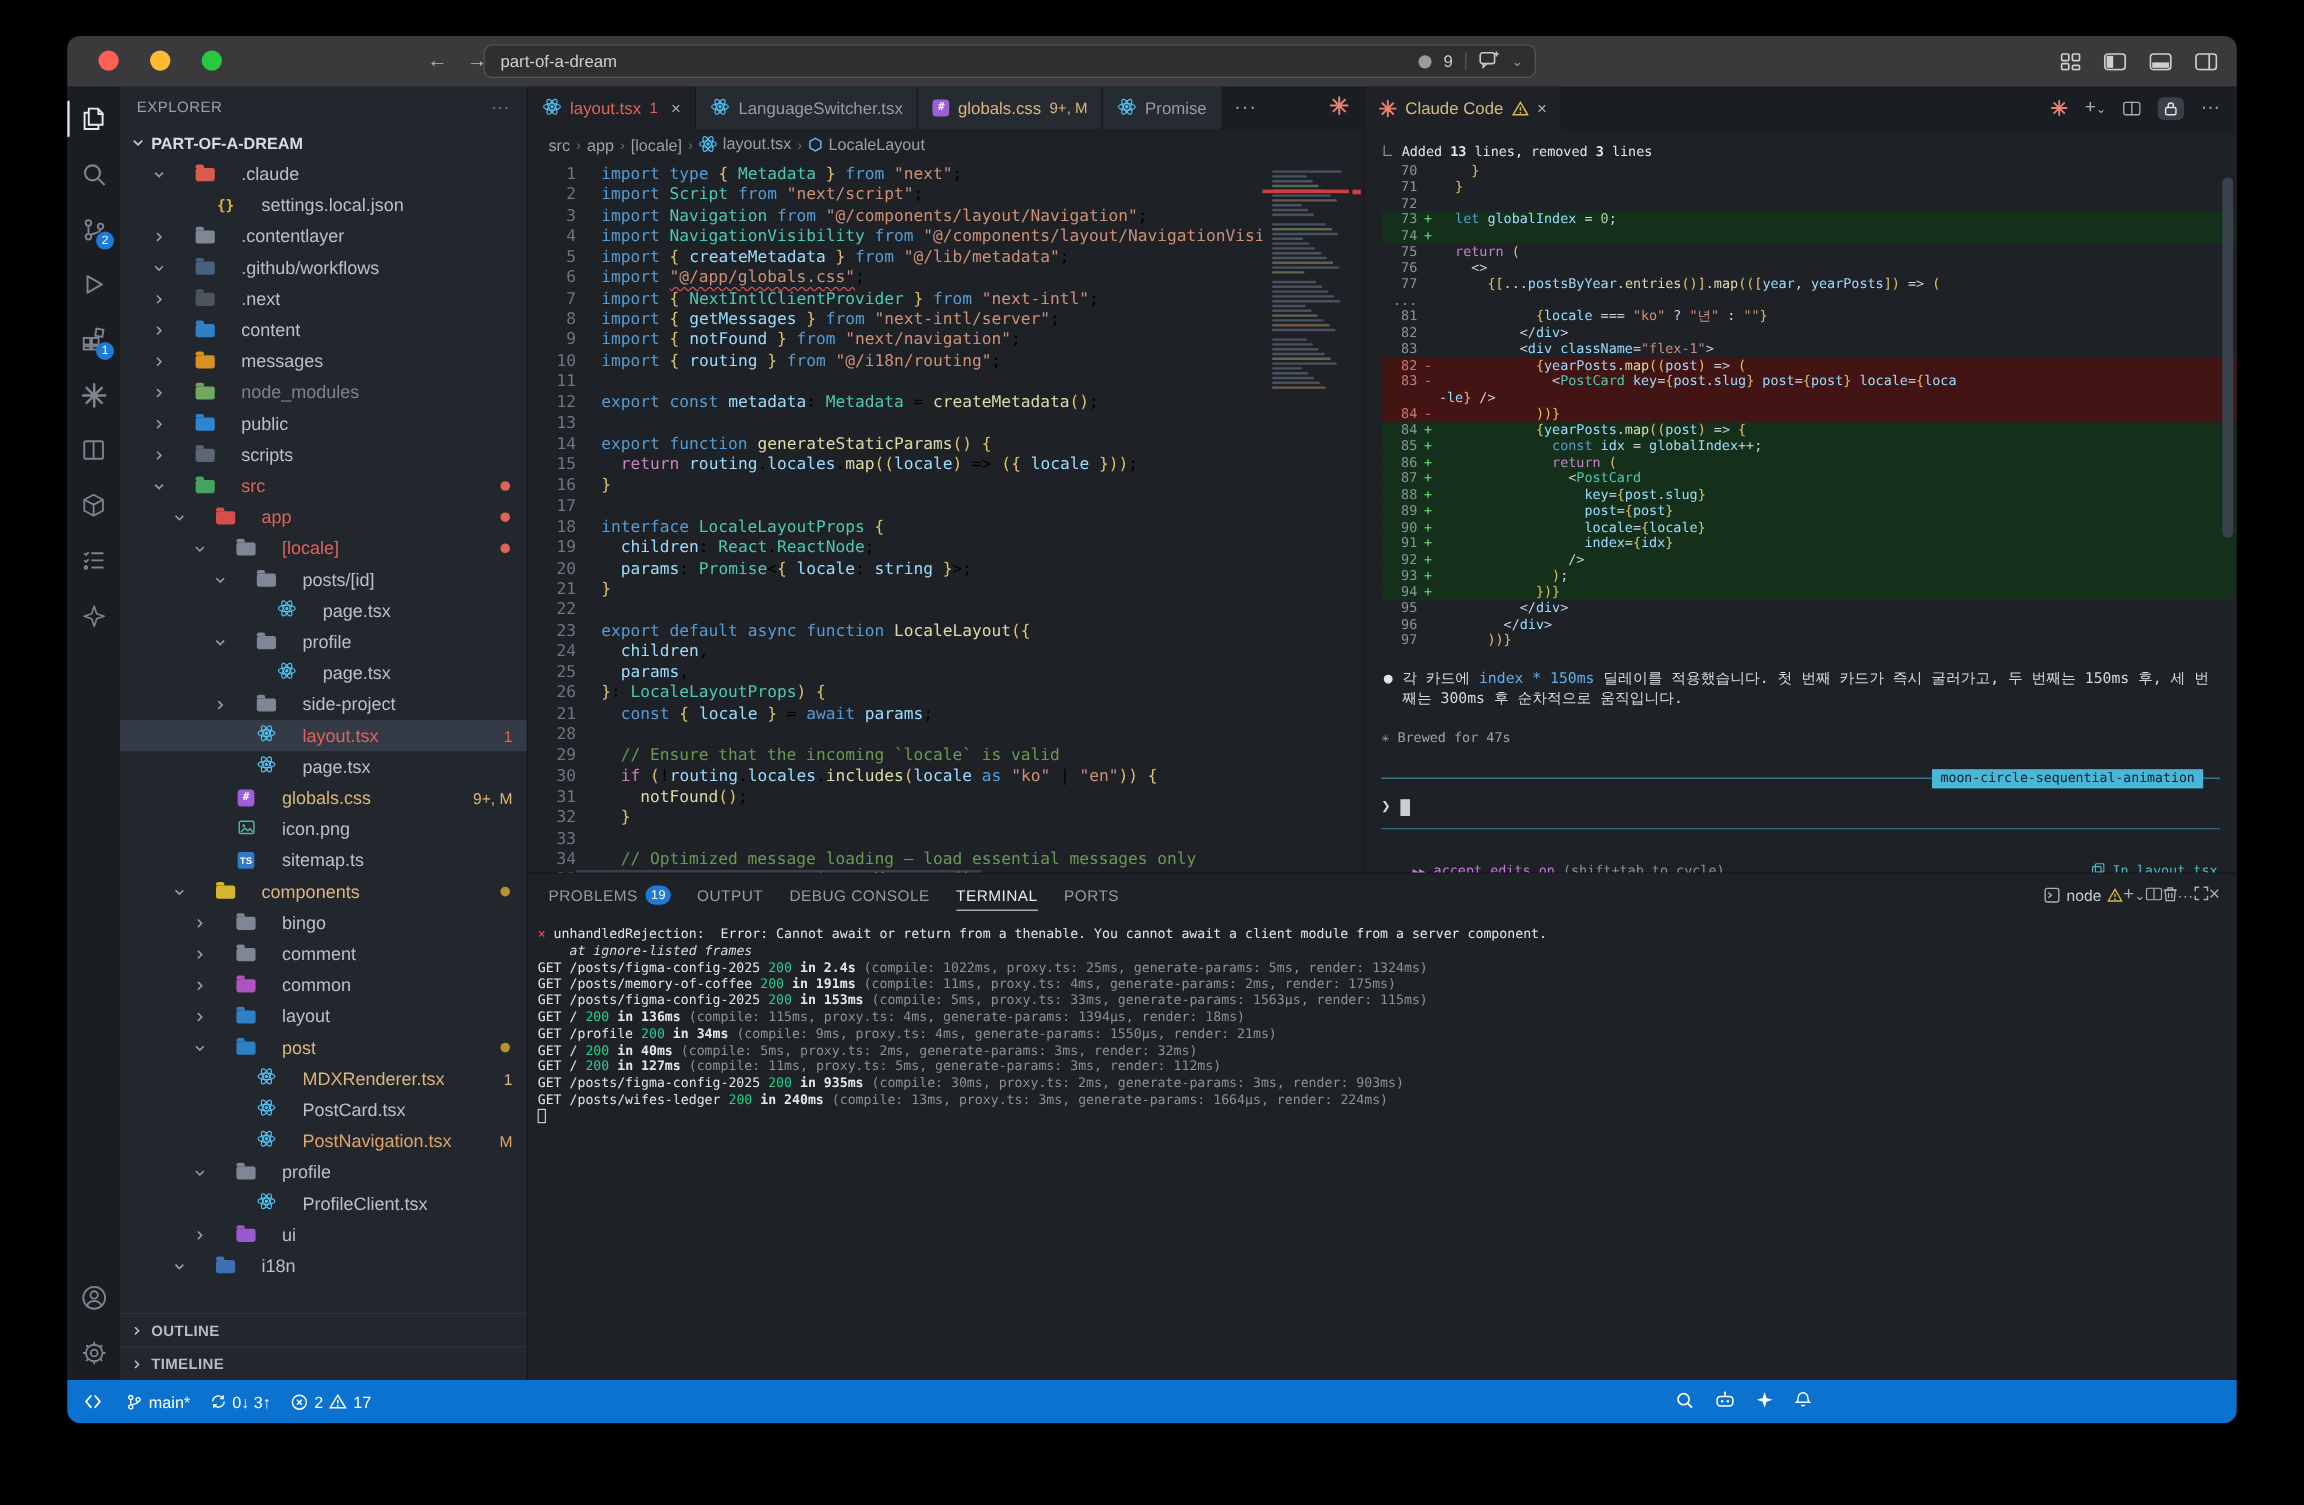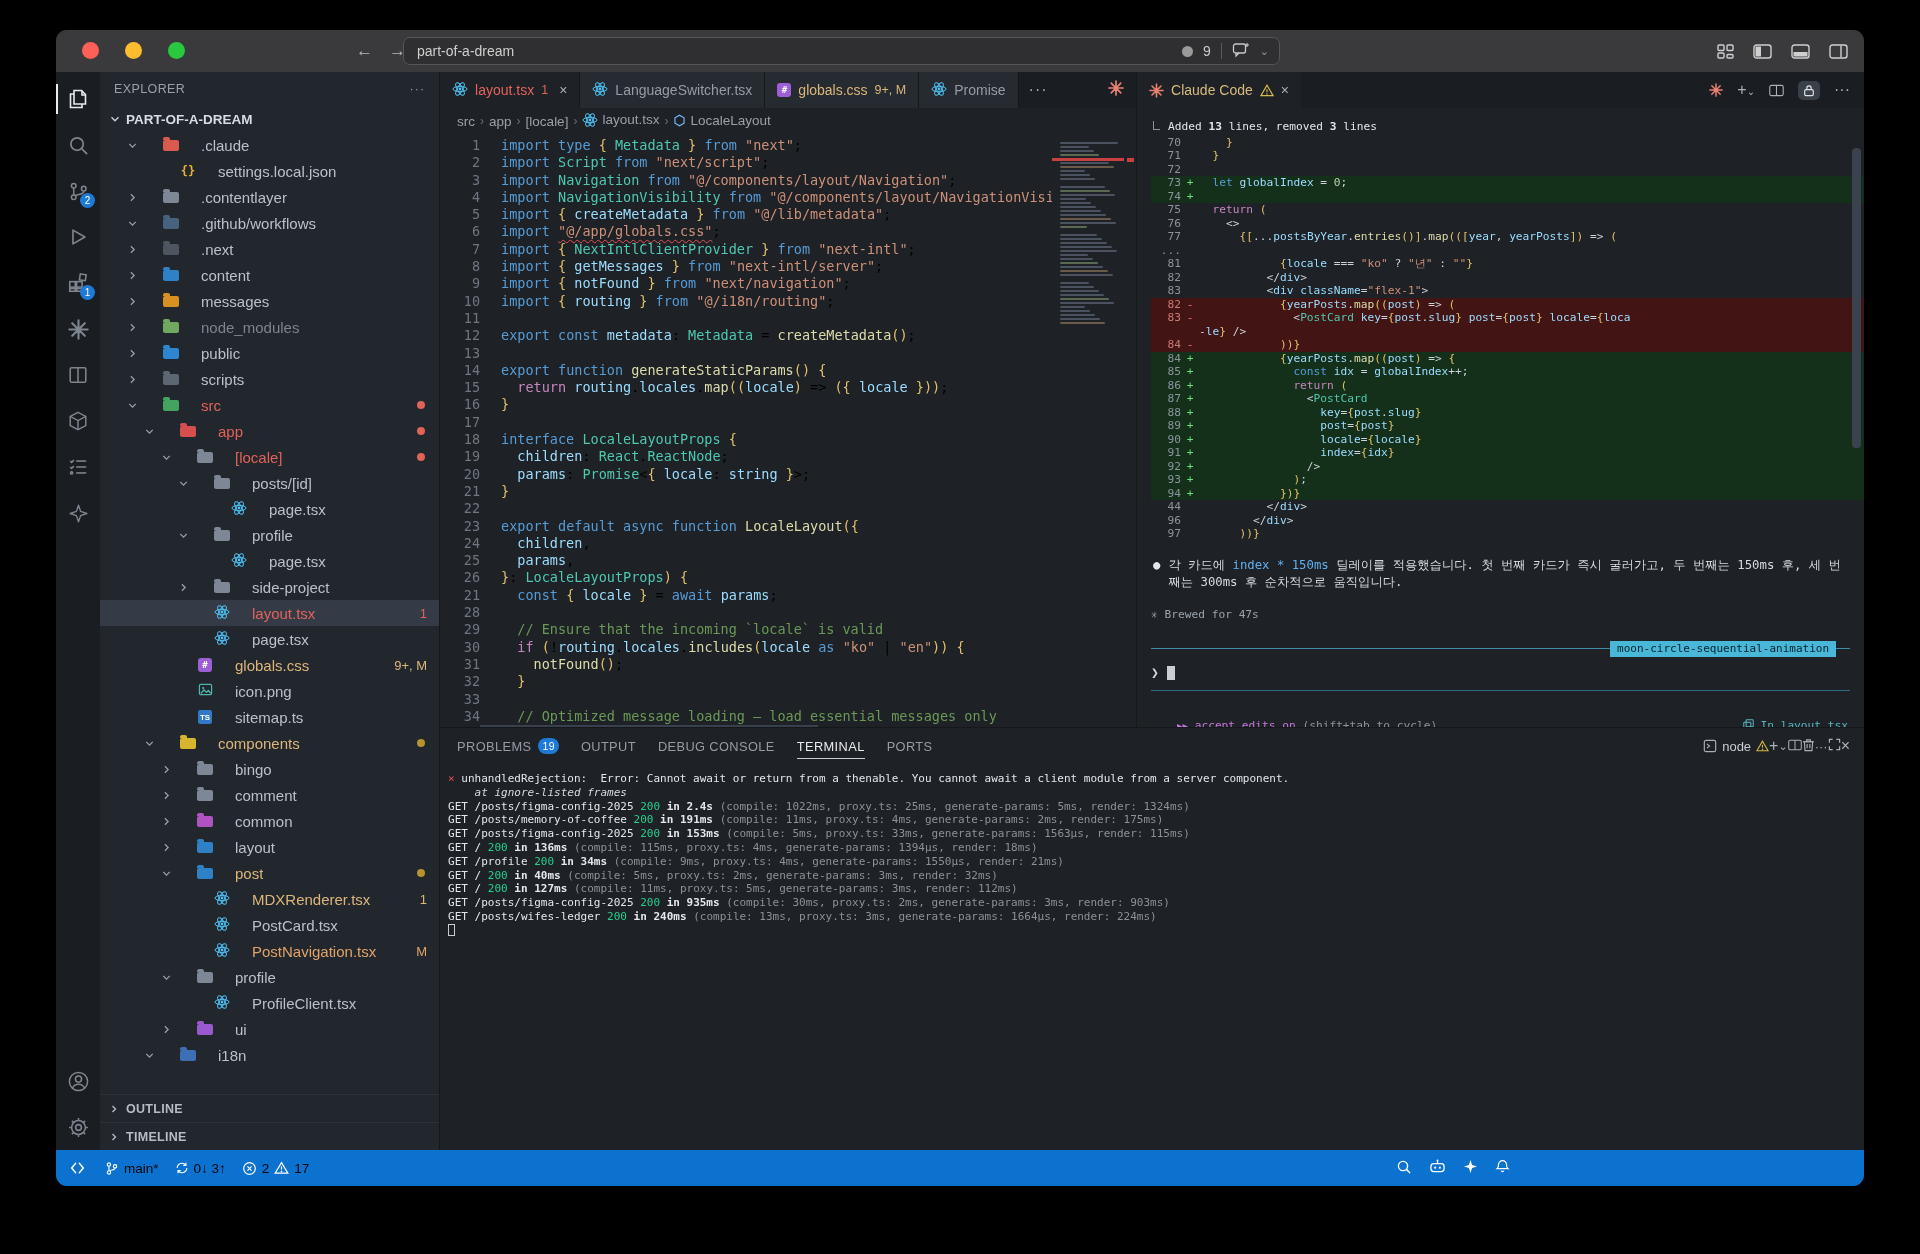--- a/index.html
+++ b/index.html
@@ -129,21 +129,21 @@
   .pt-badge { background:#1e7ad4; color:#fff; border-radius:9px; min-width:17px; height:16px; font-size:10.5px; display:flex; align-items:center; justify-content:center; padding:0 4px; }
   .pt-end { margin-left:auto; display:flex; align-items:center; padding-right:14px; color:#aab0ba; font-size:13px; }
   .node-chip { display:flex; align-items:center; gap:5px; color:#c9ced4; }
   .term { flex:1; overflow:hidden; font-family:"DejaVu Sans Mono",monospace; font-size:11px; line-height:13.8px; padding:8px 0 0 8px; white-space:pre; }
   .t-x { color:#f14c4c; } .t-w { color:#e3e6ea; } .t-ok { color:#23d18b; }
   .t-b { color:#e3e6ea; font-weight:bold; } .t-dim { color:#8a9199; }
   .t-at { color:#d6dade; font-style:italic; }
   .t-cursor { display:inline-block; width:7px; height:12px; border:1px solid #c9ced4; vertical-align:-2px; }
 
   
-  .statusbar { flex:0 0 36px; background:#0c72cf; display:flex; align-items:center; color:#000000; font-size:13.5px; position:relative; }
+  .statusbar { flex:0 0 36px; background:#0c72cf; display:flex; align-items:center; color:#ffffff; font-size:13.5px; position:relative; }
   .st-item { display:flex; align-items:center; gap:5px; padding:0 8px; height:100%; }
   .st-remote { padding:0 12px 0 14px; }
   .st-right { position:absolute; left:1340px; display:flex; align-items:center; gap:17px; }
   svg { flex:0 0 auto; }
 </style>
 </head>
 <body>
 
 <div class="stage">
   <div class="window">
@@ -994,21 +994,21 @@
                   <div class="dl add"><span class="dn">85</span><span class="ds">+</span><span class="dt">              <span class="c-kw">const</span> <span class="c-var">idx</span> = <span class="c-var">globalIndex</span>++;</span></div>
                   <div class="dl add"><span class="dn">86</span><span class="ds">+</span><span class="dt">              <span class="c-ctl">return</span> <span class="c-br">(</span></span></div>
                   <div class="dl add"><span class="dn">87</span><span class="ds">+</span><span class="dt">                &lt;<span class="c-type">PostCard</span></span></div>
                   <div class="dl add"><span class="dn">88</span><span class="ds">+</span><span class="dt">                  <span class="c-var">key</span>=<span class="c-br">{</span><span class="c-var">post</span>.<span class="c-var">slug</span><span class="c-br">}</span></span></div>
                   <div class="dl add"><span class="dn">89</span><span class="ds">+</span><span class="dt">                  <span class="c-var">post</span>=<span class="c-br">{</span><span class="c-var">post</span><span class="c-br">}</span></span></div>
                   <div class="dl add"><span class="dn">90</span><span class="ds">+</span><span class="dt">                  <span class="c-var">locale</span>=<span class="c-br">{</span><span class="c-var">locale</span><span class="c-br">}</span></span></div>
                   <div class="dl add"><span class="dn">91</span><span class="ds">+</span><span class="dt">                  <span class="c-var">index</span>=<span class="c-br">{</span><span class="c-var">idx</span><span class="c-br">}</span></span></div>
                   <div class="dl add"><span class="dn">92</span><span class="ds">+</span><span class="dt">                /&gt;</span></div>
                   <div class="dl add"><span class="dn">93</span><span class="ds">+</span><span class="dt">              <span class="c-br">)</span>;</span></div>
                   <div class="dl add"><span class="dn">94</span><span class="ds">+</span><span class="dt">            <span class="c-br">}</span><span class="c-br">)</span><span class="c-br">}</span></span></div>
-                  <div class="dl"><span class="dn">44</span><span class="ds"></span><span class="dt">          &lt;/<span class="c-var">div</span>&gt;</span></div>
+                  <div class="dl"><span class="dn">95</span><span class="ds"></span><span class="dt">          &lt;/<span class="c-var">div</span>&gt;</span></div>
                   <div class="dl"><span class="dn">96</span><span class="ds"></span><span class="dt">        &lt;/<span class="c-var">div</span>&gt;</span></div>
                   <div class="dl"><span class="dn">97</span><span class="ds"></span><span class="dt">      <span class="c-br">)</span><span class="c-br">)</span><span class="c-br">}</span></span></div>
                 </div>
               <div class="cmsg">
                   <span class="bullet">●</span>
                   <span id="cl-msg"><span>각 카드에 </span><span class="c-acc">index * 150ms</span><span> 딜레이를 적용했습니다. 첫 번째 카드가 즉시 굴러가고, 두 번째는 150ms 후, 세 번째는 300ms 후 순차적으로 움직입니다.</span></span>
                 </div>
               <div class="brew">✳ Brewed for 47s</div>
               <div class="chiprow">
                 <span class="ln1"></span>

